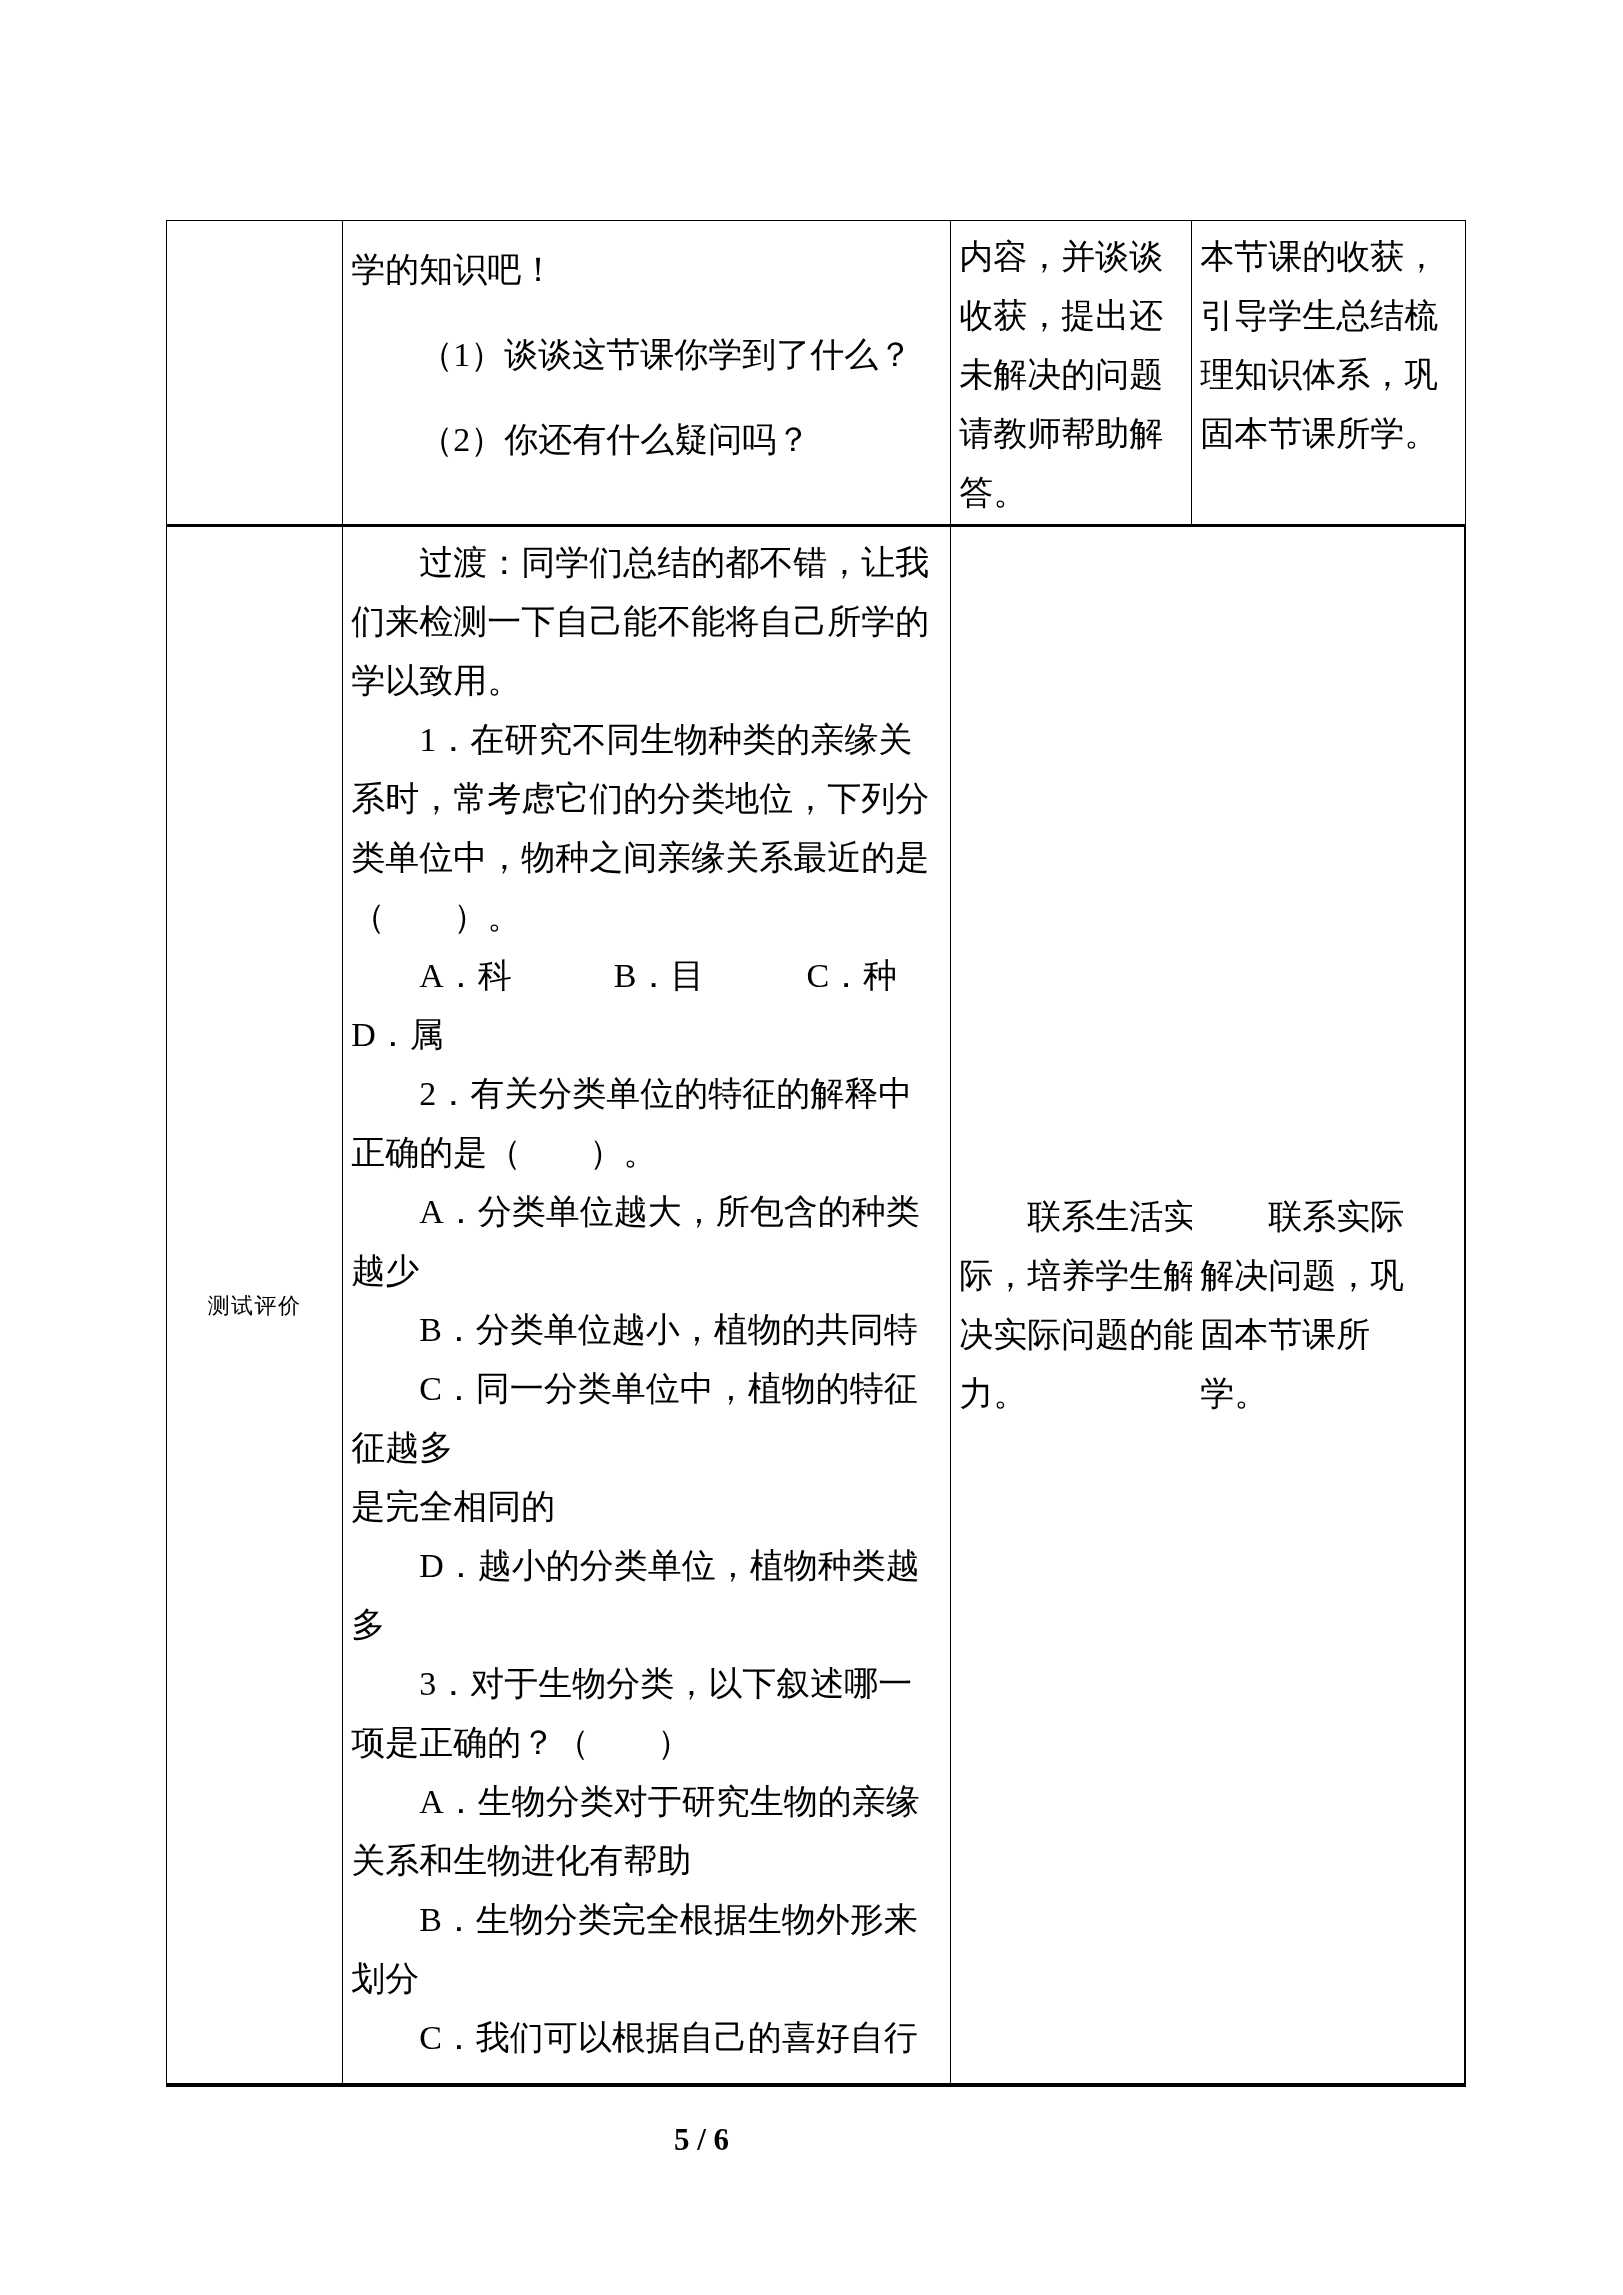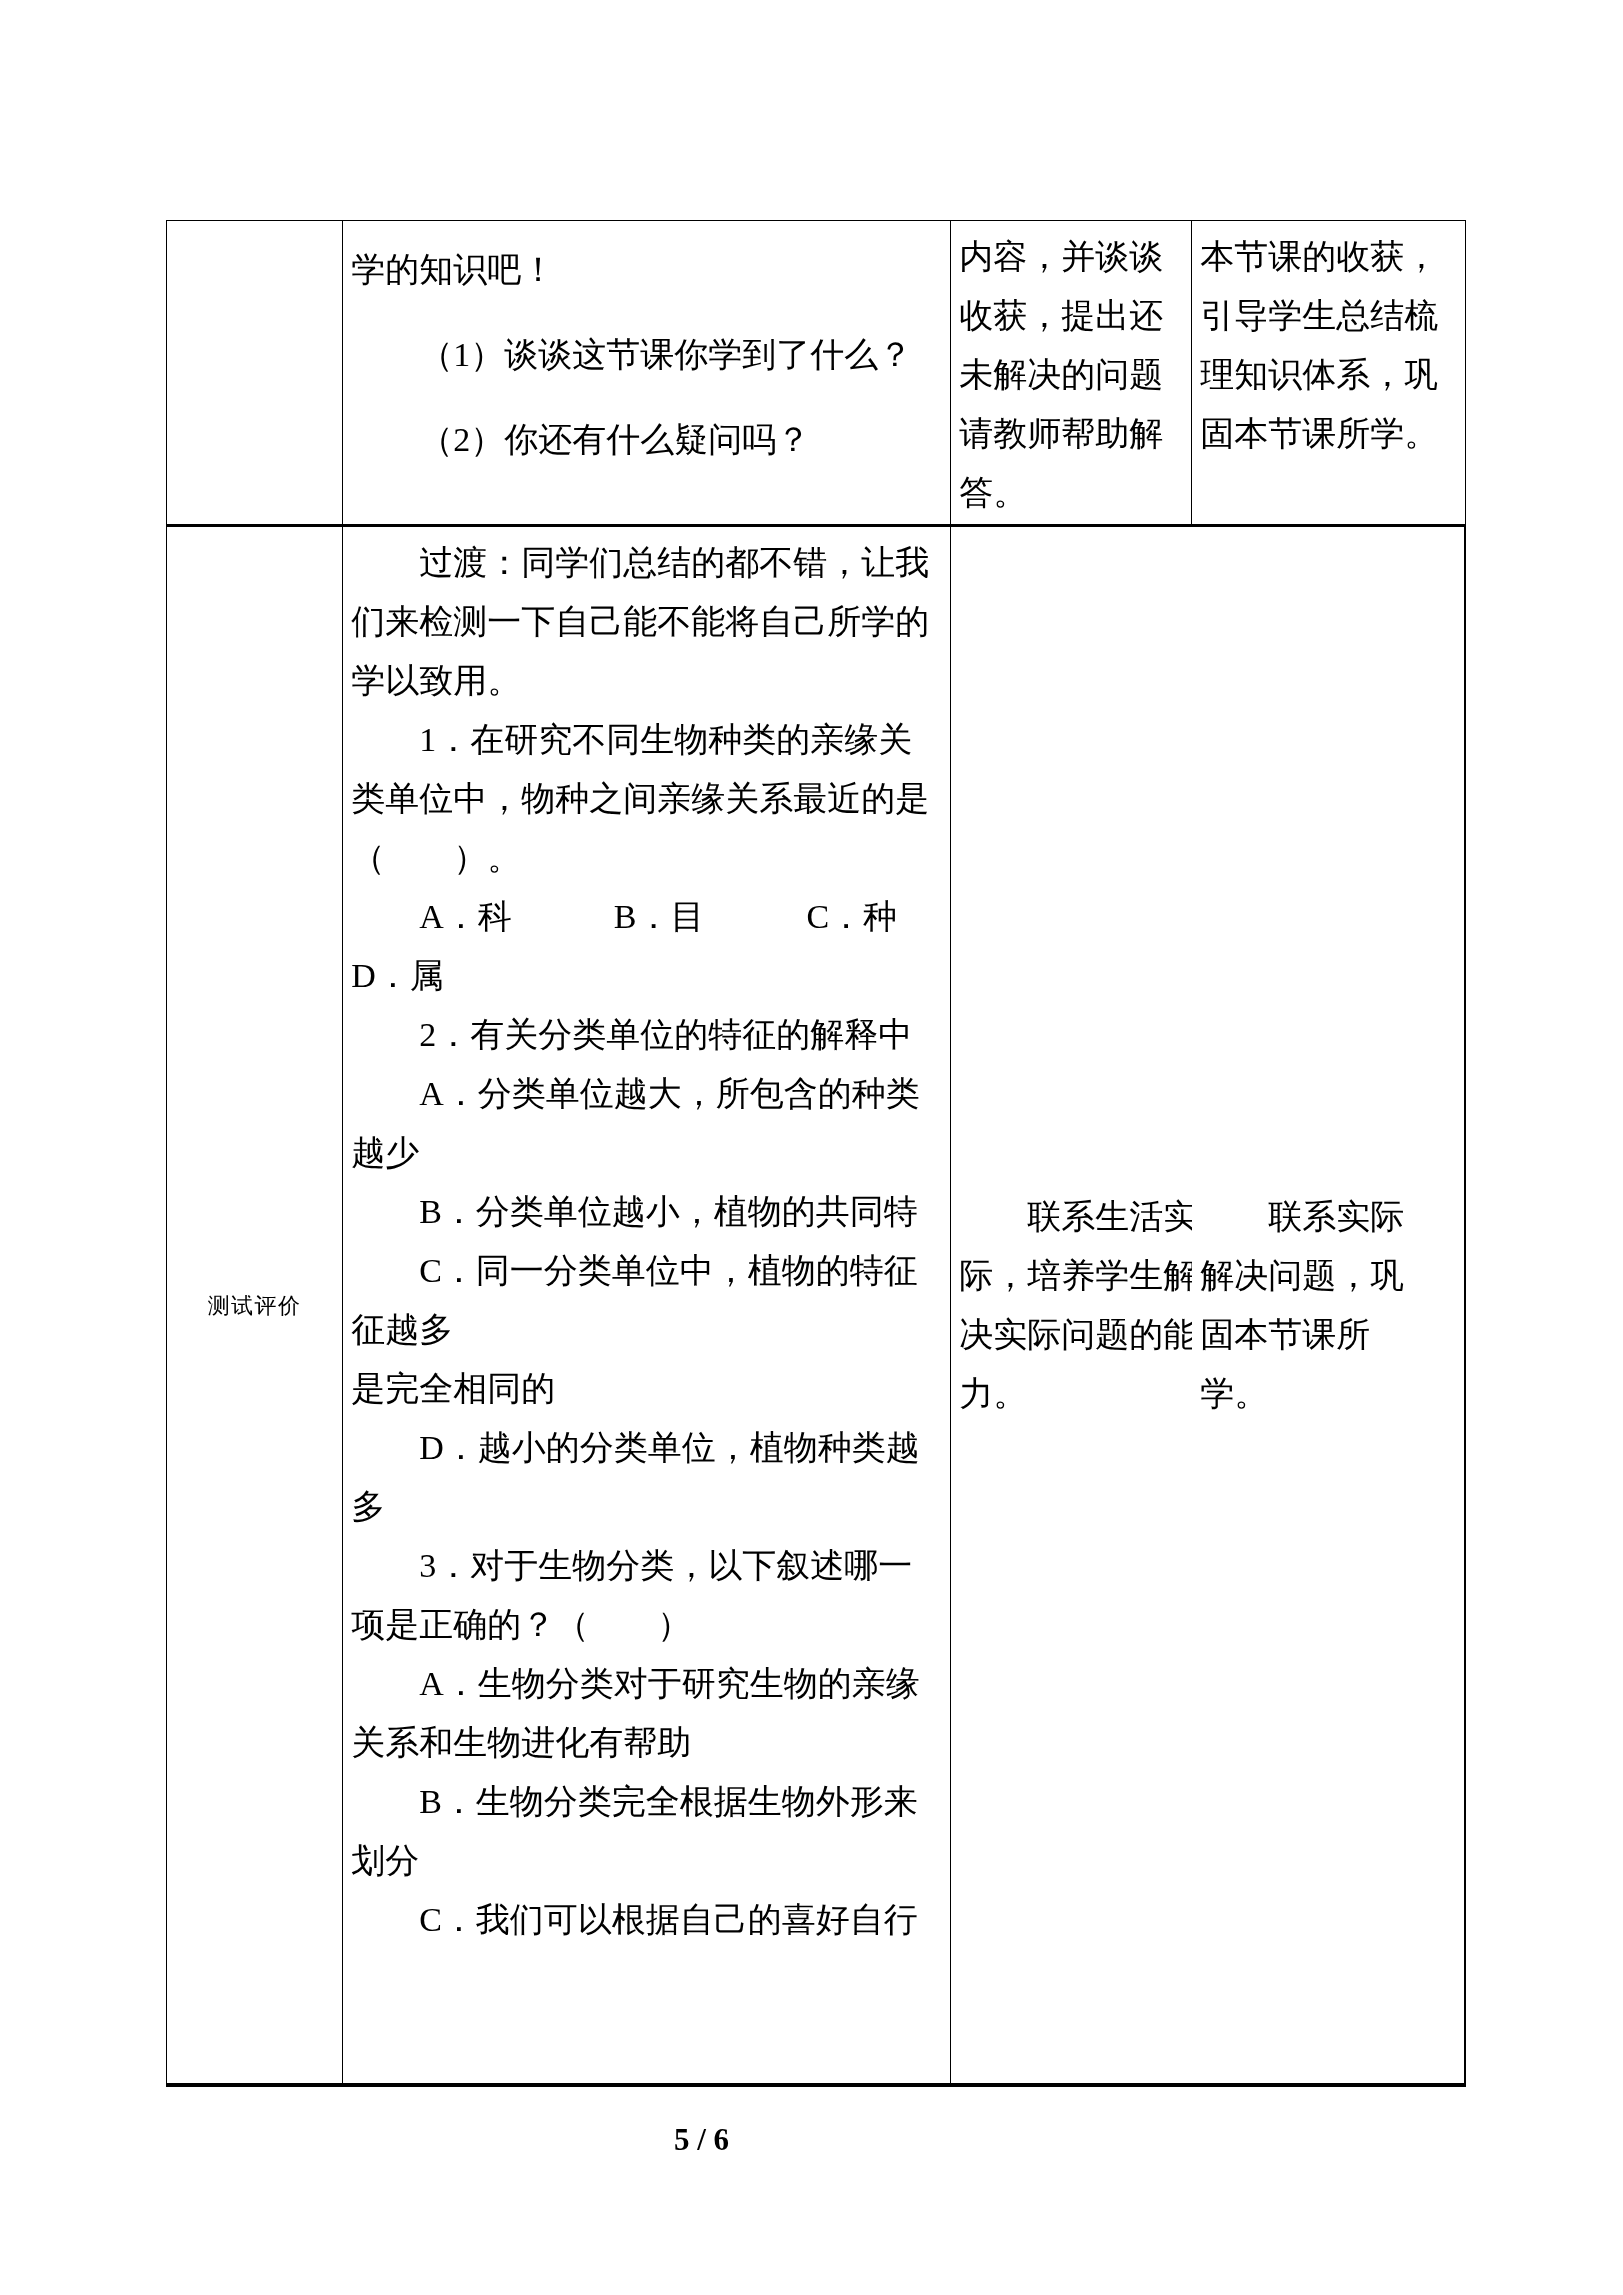--- a/index.html
+++ b/index.html
@@ -66,25 +66,27 @@
     </div>
 
   <div class="cell c1 center-both">
     <span class="stage-label">测试评价</span>
   </div>
   <div class="cell c2">
       <div class="line indent">过渡：同学们总结的都不错，让我</div>
       <div class="line">们来检测一下自己能不能将自己所学的</div>
       <div class="line">学以致用。</div>
       <div class="line indent">1．在研究不同生物种类的亲缘关</div>
+      <div class="line">系时，常考虑它们的分类地位，下列分</div>
       <div class="line">类单位中，物种之间亲缘关系最近的是</div>
       <div class="line">（　　）。</div>
       <div class="line indent">A．科　　　B．目　　　C．种</div>
       <div class="line">D．属</div>
       <div class="line indent">2．有关分类单位的特征的解释中</div>
+      <div class="line">正确的是（　　）。</div>
       <div class="line indent">A．分类单位越大，所包含的种类</div>
       <div class="line">越少</div>
       <div class="line indent">B．分类单位越小，植物的共同特</div>
       <div class="line indent">C．同一分类单位中，植物的特征</div>
       <div class="line">征越多</div>
       <div class="line">是完全相同的</div>
       <div class="line indent">D．越小的分类单位，植物种类越</div>
       <div class="line">多</div>
       <div class="line indent">3．对于生物分类，以下叙述哪一</div>
       <div class="line">项是正确的？（　　）</div>

